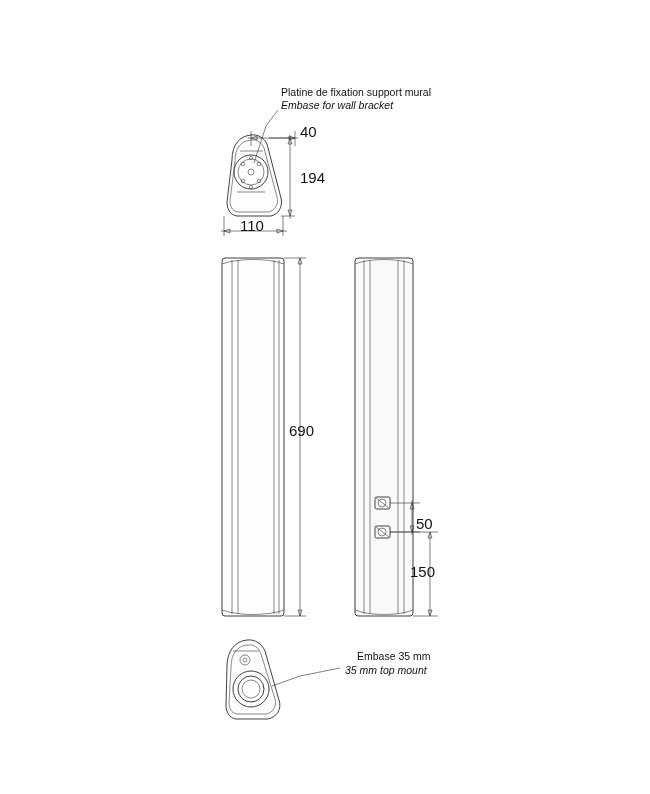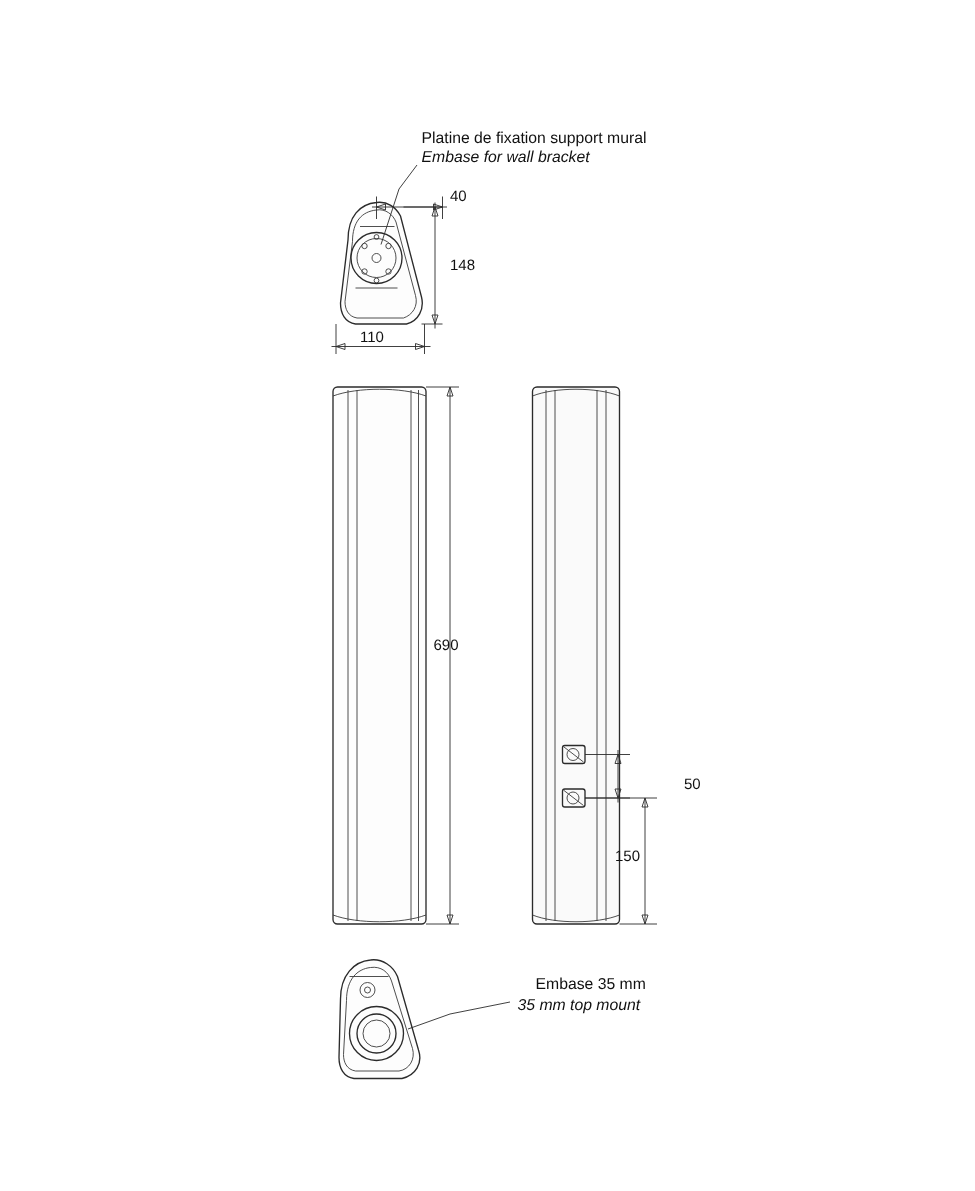--- a/index.html
+++ b/index.html
@@ -26,21 +26,21 @@
     font-size: 10.5px;
     line-height: 13px;
     white-space: nowrap;
     color: #111;
   }
   .label.italic {
     font-style: italic;
   }
   .dim {
     position: absolute;
-    font-size: 10px;
+    font-size: 15px;
     line-height: 12px;
     white-space: nowrap;
     color: #111;
   }
   svg {
     position: absolute;
     left: 0;
     top: 0;
     width: 650px;
     height: 794px;
@@ -217,26 +217,26 @@
       <path class="leader" d="M340,668 L300,676 L272,686"></path>
     </g>
 
   </svg>
 
   <div class="label" style="left:281px; top:86px;">Platine de fixation support mural</div>
   <div class="label italic" style="left:281px; top:99px;">Embase for wall bracket</div>
 
   <div class="dim" style="left:300px; top:126px;">40</div>
 
-  <div class="dim" style="left:300px; top:172px;">148</div>
+  <div class="dim" style="left:300px; top:172px;">194</div>
 
   <div class="dim" style="left:240px; top:220px;">110</div>
 
   <div class="dim" style="left:289px; top:425px;">690</div>
 
-  <div class="dim" style="left:416px; top:518px;margin-left:40px;">50</div>
+  <div class="dim" style="left:416px; top:518px;">50</div>
 
   <div class="dim" style="left:410px; top:566px;">150</div>
 
   <div class="label" style="left:345px; top:650px;padding-left:12px;">Embase 35 mm</div>
   <div class="label italic" style="left:345px; top:664px;">35 mm top mount</div>
 
 </div>
 
 </body></html>

